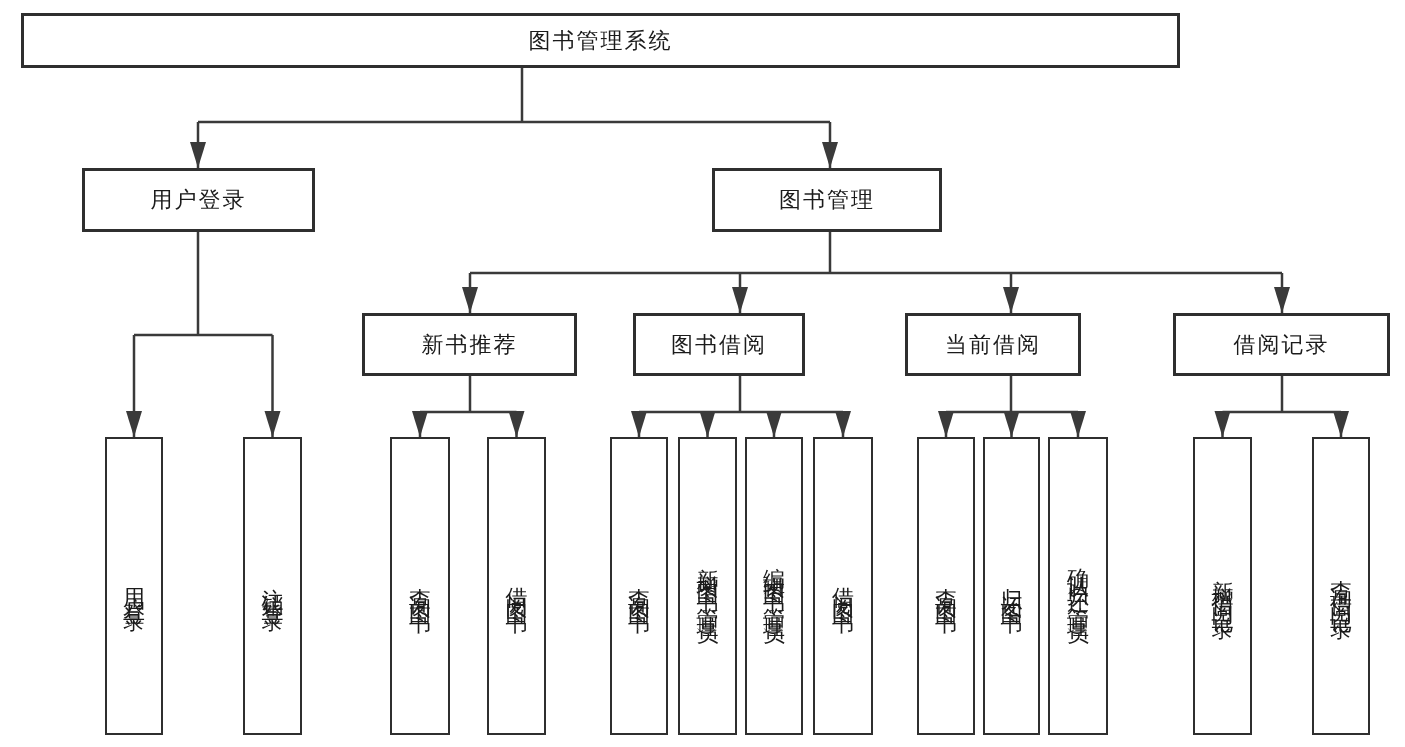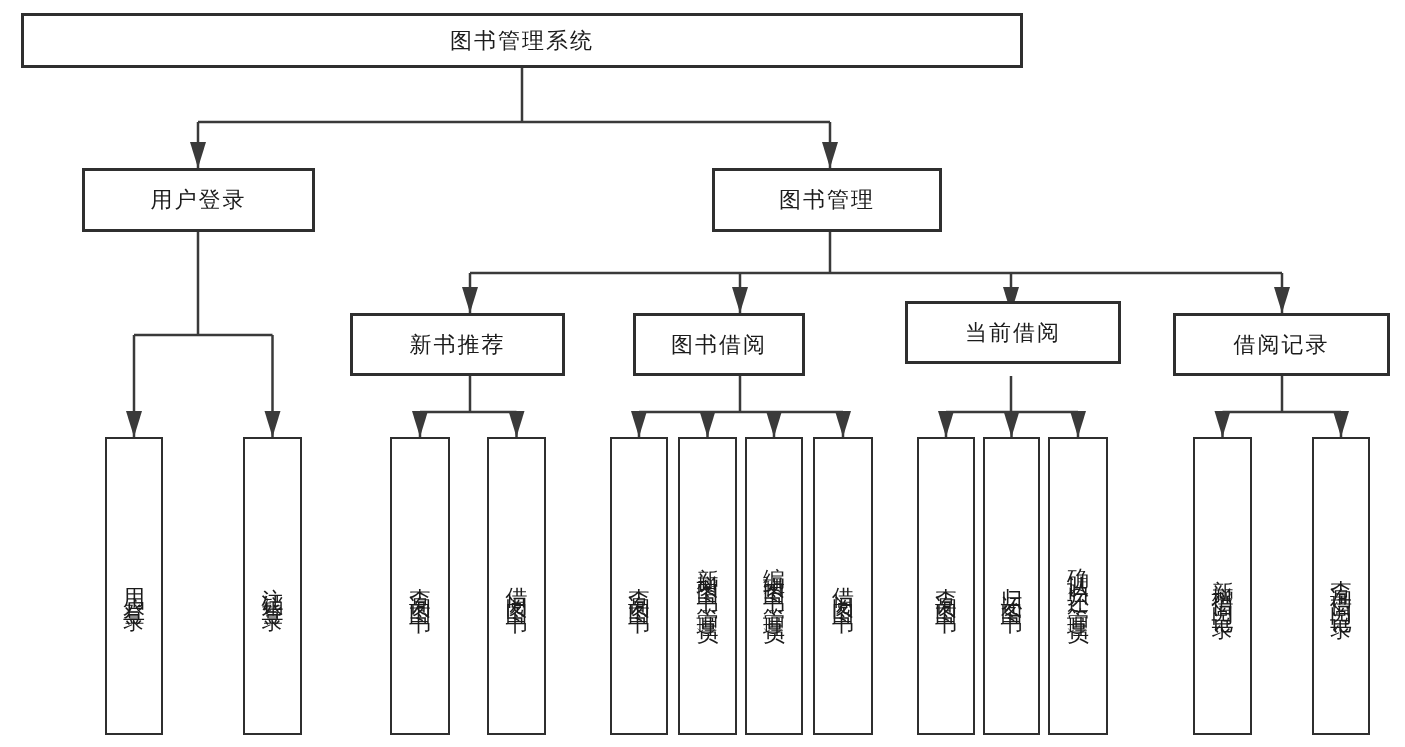--- a/index.html
+++ b/index.html
@@ -97,38 +97,38 @@
       <line x1="774" y1="412" x2="774" y2="437" marker-end="url(#arrow)"></line>
       <line x1="843" y1="412" x2="843" y2="437" marker-end="url(#arrow)"></line>
       <line x1="946" y1="412" x2="946" y2="437" marker-end="url(#arrow)"></line>
       <line x1="1011.5" y1="412" x2="1011.5" y2="437" marker-end="url(#arrow)"></line>
       <line x1="1078" y1="412" x2="1078" y2="437" marker-end="url(#arrow)"></line>
       <line x1="1222.5" y1="412" x2="1222.5" y2="437" marker-end="url(#arrow)"></line>
       <line x1="1341" y1="412" x2="1341" y2="437" marker-end="url(#arrow)"></line>
     </g>
   </svg>
 
-  <div class="node hlabel" style="left:21px; top:13px; width:1002px; height:55px;">
+  <div class="node hlabel" style="left:21px; top:13px; width:1159px; height:55px;">
     <span>图书管理系统</span>
   </div>
 
   <div class="node hlabel" style="left:82px; top:168px; width:233px; height:64px;">
     <span>用户登录</span>
   </div>
   <div class="node hlabel" style="left:712px; top:168px; width:230px; height:64px;">
     <span>图书管理</span>
   </div>
 
-  <div class="node hlabel" style="left:350px; top:313px; width:215px; height:63px;">
+  <div class="node hlabel" style="left:362px; top:313px; width:215px; height:63px;">
     <span>新书推荐</span>
   </div>
   <div class="node hlabel" style="left:633px; top:313px; width:172px; height:63px;">
     <span>图书借阅</span>
   </div>
-  <div class="node hlabel" style="left:905px; top:301px; width:216px; height:63px;">
+  <div class="node hlabel" style="left:905px; top:313px; width:176px; height:63px;">
     <span>当前借阅</span>
   </div>
   <div class="node hlabel" style="left:1173px; top:313px; width:217px; height:63px;">
     <span>借阅记录</span>
   </div>
 
   <div class="node leaf" style="left:105px; top:437px; width:58px; height:298px;">
     <span class="vtext">用户登录</span>
   </div>
   <div class="node leaf" style="left:243px; top:437px; width:59px; height:298px;">

